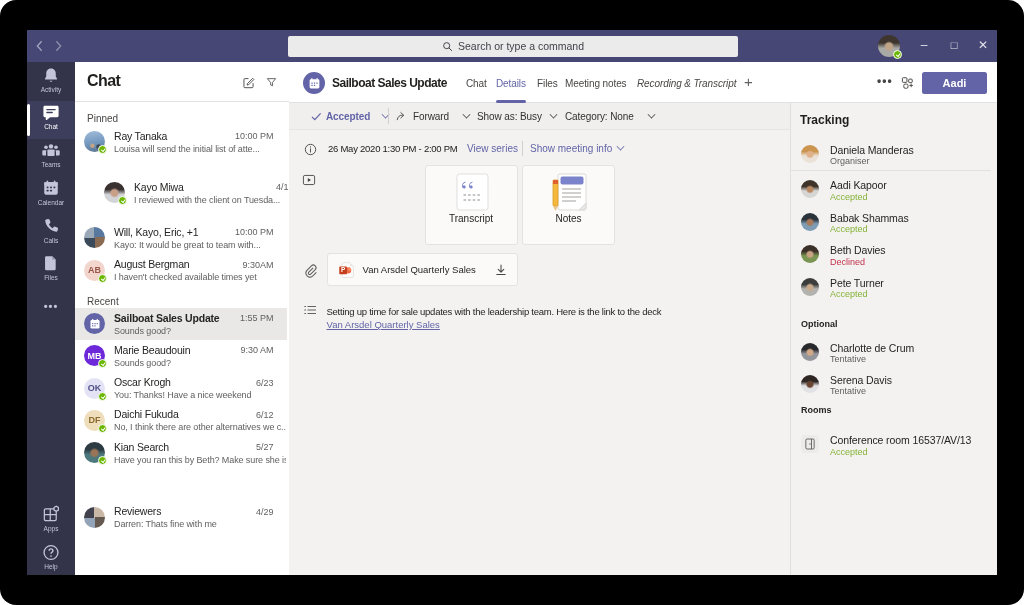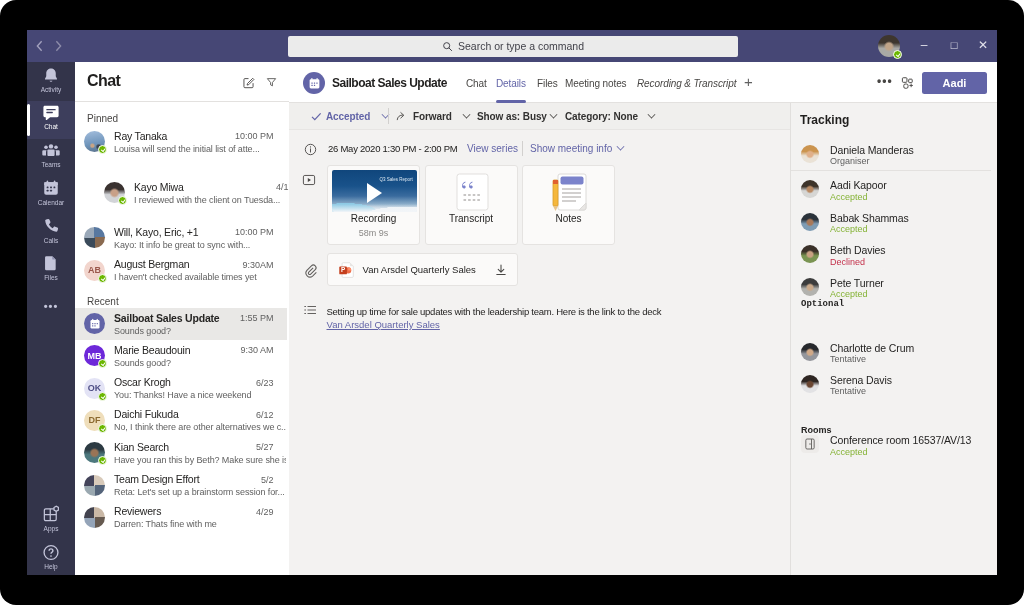--- a/index.html
+++ b/index.html
@@ -41,21 +41,21 @@
   
   .main { position:absolute; left:262px; top:32px; width:708px; height:513px; background:#f3f2f1; }
   .mhead { position:absolute; left:0; top:0; width:708px; height:41px; background:#fff; border-bottom:1px solid #e3e1df; }
   .mtitle { position:absolute; left:43px; top:14px; font-size:12px; letter-spacing:-0.5px; font-weight:700; color:#201f1e; white-space:nowrap; }
   .tab { position:absolute; top:15.5px; font-size:10px; letter-spacing:-0.1px; color:#484644; white-space:nowrap; }
   .tab.active { color:#6264a7; font-weight:400; }
   .joinbtn { position:absolute; right:10px; top:10px; width:65px; height:22px; background:#6264a7; border-radius:2.5px;
      color:#fff; font-size:11px; font-weight:700; text-align:center; line-height:22px; }
 
   .toolbar { position:absolute; left:0; top:41px; width:501px; height:27px; background:#f0efed; border-bottom:1px solid #e7e5e3; font-size:10px; letter-spacing:-0.1px; color:#323130; }
-  .tbi { position:absolute; top:8px; white-space:nowrap;font-weight:bold; }
+  .tbi { position:absolute; top:8px; white-space:nowrap; }
   .chev { display:inline-block; width:7px; height:7px; border-right:1.3px solid #484644; border-bottom:1.3px solid #484644; transform:rotate(45deg) scale(.8); margin-left:8px; vertical-align:2px; }
   .chev.purple { border-color:#6264a7; }
 
   .details { position:absolute; left:0; top:68px; width:501px; height:445px; }
   .tracking { position:absolute; left:501px; top:41px; width:207px; height:472px; border-left:1px solid #e1dfdd; }
 
   .card { position:absolute; top:35px; width:93px; height:80px; background:#fbfaf9; border:1px solid #e5e3e1; border-radius:3px; }
   .cardlbl { position:absolute; width:100%; text-align:center; top:50px; font-size:10px; color:#252423; }
   .cardsub { position:absolute; width:100%; text-align:center; top:66px; font-size:9px; color:#8a8886; }
 
@@ -198,21 +198,21 @@
             <div class="cbadge"></div>
           </div>
       <div class="cname" style="">Kayo Miwa</div>
       <div class="ctime">4/17</div>
       <div class="cprev">I reviewed with the client on Tuesda...</div>
     </div>
     <div class="citem" style="top:160.4px;">
       <div class="cava" style="background:conic-gradient(from 0deg, #5878a0 0 25%, #8a6a50 0 50%, #3a4a5a 0 75%, #9aa8b8 0);"></div>
       <div class="cname" style="">Will, Kayo, Eric, +1</div>
       <div class="ctime">10:00 PM</div>
-      <div class="cprev">Kayo: It info be great to sync with...</div>
+      <div class="cprev">Kayo: It would be great to team with...</div>
     </div>
     <div class="citem" style="top:192.7px;">
       <div class="cava init" style="background:#f2d5cd;color:#99574b;">AB<div class="cbadge"></div></div>
       <div class="cname" style="">August Bergman</div>
       <div class="ctime">9:30AM</div>
       <div class="cprev">I haven't checked available times yet</div>
     </div>
     <div class="citem sel" style="top:246.0px;">
       <div class="cava" style="background:#6264a7;">
             <svg width="12" height="12" viewBox="0 0 20 20" style="position:absolute;left:4.5px;top:4.5px;">
@@ -250,26 +250,20 @@
       <div class="ctime">6/12</div>
       <div class="cprev">No, I think there are other alternatives we c...</div>
     </div>
     <div class="citem" style="top:375.2px;">
       <div class="cava" style="background:radial-gradient(circle closest-side at 50% 52%, #9a7456 0 30%, rgba(0,0,0,0) 50%),linear-gradient(180deg, #2c3a42 0 36%, #4d787e 60%);">
             <div class="cbadge"></div>
           </div>
       <div class="cname" style="">Kian Search</div>
       <div class="ctime">5/27</div>
       <div class="cprev">Have you ran this by Beth? Make sure she is...</div>
-    </div>
-    <div class="citem" style="top:407.5px;">
-      <div class="cava" style="background:conic-gradient(from 0deg, #d8caba 0 25%, #54647a 0 50%, #9aa8b0 0 75%, #44445a 0);"></div>
-      <div class="cname" style="">Team Design Effort</div>
-      <div class="ctime">5/2</div>
-      <div class="cprev">Reta: Let's set up a brainstorm session for...</div>
     </div>
     <div class="citem" style="top:439.8px;">
       <div class="cava" style="background:conic-gradient(from 0deg, #c9b8a6 0 25%, #665a50 0 50%, #94a4b8 0 75%, #42424e 0);"></div>
       <div class="cname" style="">Reviewers</div>
       <div class="ctime">4/29</div>
       <div class="cprev">Darren: Thats fine with me</div>
     </div>
 
   </div>
 
@@ -334,31 +328,20 @@
       <div class="abs" style="left:39px;top:13px;font-size:9.5px;letter-spacing:-0.25px;color:#1b1a19;">26 May 2020 1:30 PM - 2:00 PM</div>
       <div class="abs purple" style="left:178px;top:13px;font-size:10px;">View series</div>
       <div class="abs" style="left:233px;top:11px;width:1px;height:15px;background:#d2d0ce;"></div>
       <div class="abs purple" style="left:241px;top:13px;font-size:10px;">Show meeting info <span class="chev purple" style="margin-left:2px;"></span></div>
 
       <svg style="position:absolute;left:12.5px;top:43px;" width="14" height="14" viewBox="0 0 20 20" fill="none" stroke="#484644" stroke-width="1.3">
             <rect x="2" y="3.5" width="16" height="13" rx="2"></rect>
             <path d="M8.3 7.2l4.6 2.8-4.6 2.8z" fill="#484644" stroke="none"></path>
           </svg>
 
-      <div class="card" style="left:38px;">
-        <div class="abs" style="left:3.5px;top:4px;width:85px;height:42px;border-radius:2px;overflow:hidden;background:linear-gradient(#10467c 0%,#19528a 38%,#3a6b9e 62%,#8fb0cb 82%,#e8eef3 100%);">
-          <div class="abs" style="left:0;top:20px;width:85px;height:22px;background:radial-gradient(ellipse 52px 16px at 16% 105%, #8ecae4 0 62%, rgba(0,0,0,0) 63%);"></div>
-          <div class="abs" style="left:0;top:26px;width:85px;height:16px;background:radial-gradient(ellipse 64px 15px at 85% 125%, #eef3f7 0 62%, rgba(0,0,0,0) 63%);"></div>
-          <div class="abs" style="left:0;top:34px;width:85px;height:8px;background:linear-gradient(rgba(0,0,0,0), #f2f5f8);"></div>
-          <div class="abs" style="left:48px;top:7px;font-size:4.5px;color:#dce8f2;">Q3 Sales Report</div>
-          <div class="abs" style="left:35px;top:13px;width:0;height:0;border-left:15px solid #fff;border-top:10px solid rgba(0,0,0,0);border-bottom:10px solid rgba(0,0,0,0);"></div>
-        </div>
-        <div class="cardlbl" style="top:47px;">Recording</div>
-        <div class="cardsub" style="top:61.5px;">58m 9s</div>
-      </div>
       <div class="card" style="left:233px;">
         <svg style="position:absolute;left:28px;top:6px;" width="38" height="40" viewBox="0 0 38 40">
               <rect x="7" y="2" width="28" height="36" rx="2" fill="#fff" stroke="#dcdad8"></rect>
               <rect x="9.5" y="4.5" width="23" height="8" rx="2" fill="#7b83cb"></rect>
               <g stroke="#c3c1bf" stroke-width="1.5">
                 <path d="M11 17h19"></path>
                 <path d="M11 21h19"></path>
                 <path d="M11 25h19"></path>
                 <path d="M11 29h14"></path>
               </g>
@@ -441,22 +424,22 @@
         <div class="tava" style="background:radial-gradient(circle closest-side at 50% 52%, #d0a988 0 30%, rgba(0,0,0,0) 50%),linear-gradient(180deg, #26282c 0 36%, #94969c 60%);"></div>
         <div class="tname">Charlotte de Crum</div>
         <div class="tstat">Tentative</div>
       </div>
       <div class="trow" style="top:271.8px;">
         <div class="tava" style="background:radial-gradient(circle closest-side at 50% 52%, #6a4632 0 30%, rgba(0,0,0,0) 50%),linear-gradient(180deg, #2e2622 0 36%, #e2e2e4 60%);"></div>
         <div class="tname">Serena Davis</div>
         <div class="tstat">Tentative</div>
       </div>
       <div class="abs" style="left:0;top:66.5px;width:200px;height:1px;background:#e3e1df;"></div>
-      <div class="thead" style="top:196px;font-family:Liberation Mono, monospace;">Optional</div>
-      <div class="thead" style="top:322px;">Rooms</div>
+      <div class="thead" style="top:216px;">Optional</div>
+      <div class="thead" style="top:302px;">Rooms</div>
       <div class="trow" style="top:332px;">
         <div class="tava" style="border-radius:4px;background:#edebe9;">
           <svg style="position:absolute;left:4px;top:3px;" width="10" height="12" viewBox="0 0 12 14" fill="none" stroke="#605e5c" stroke-width="1.1">
                 <rect x="1" y="1" width="10" height="12" rx="1.5"></rect>
                 <path d="M7.8 1v12"></path>
                 <circle cx="6" cy="7" r=".8" fill="#605e5c" stroke="none"></circle>
               </svg>
         </div>
         <div class="tname">Conference room 16537/AV/13</div>
         <div class="tstat green">Accepted</div>

